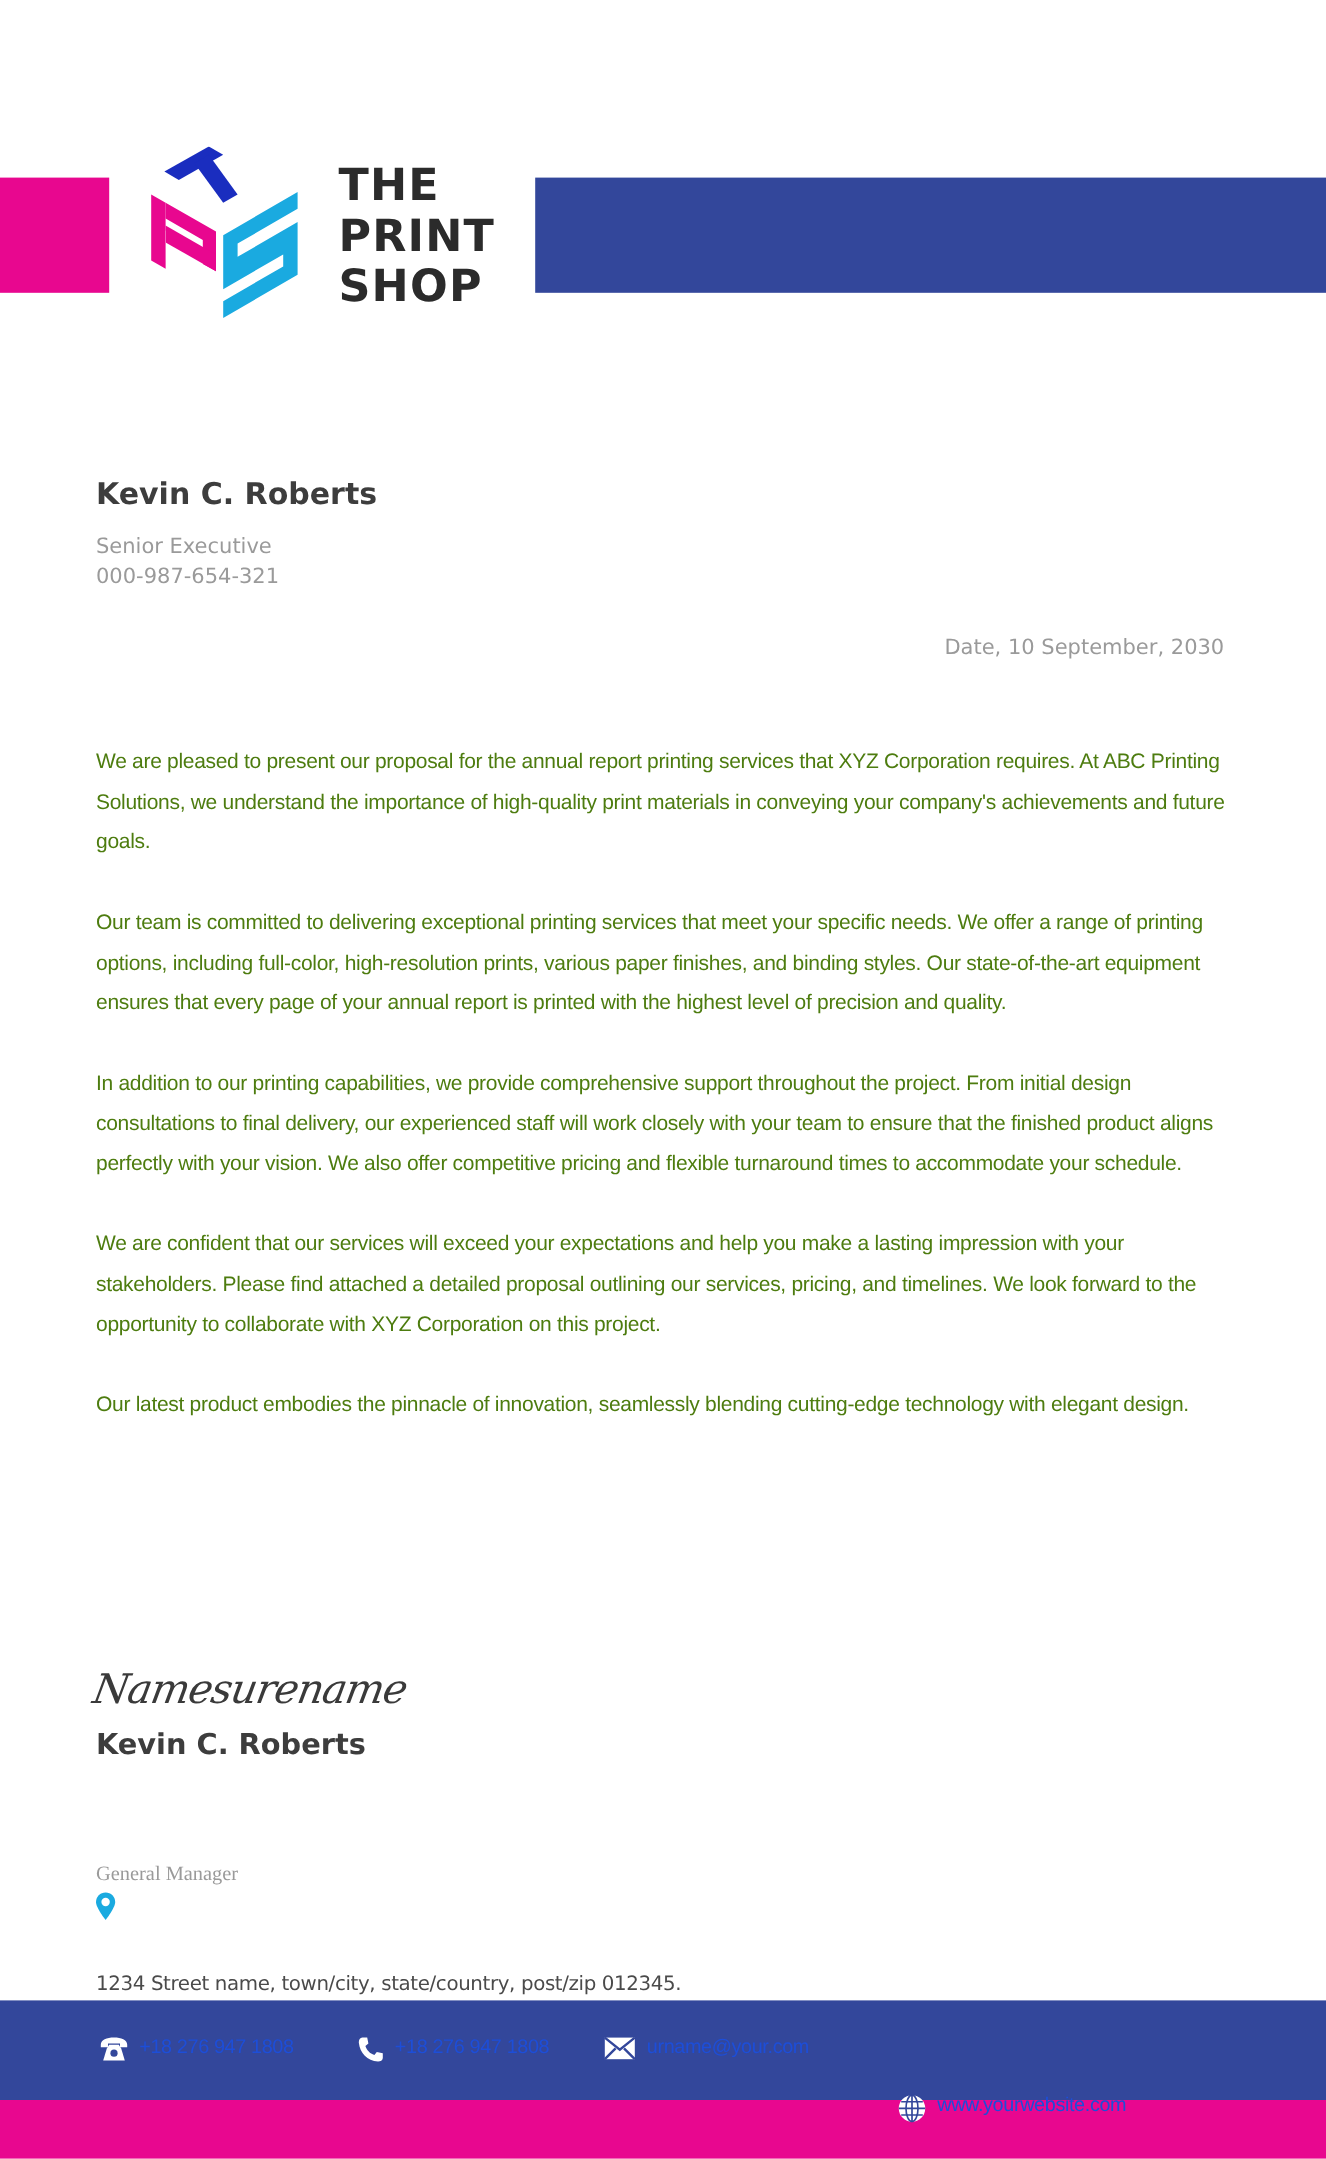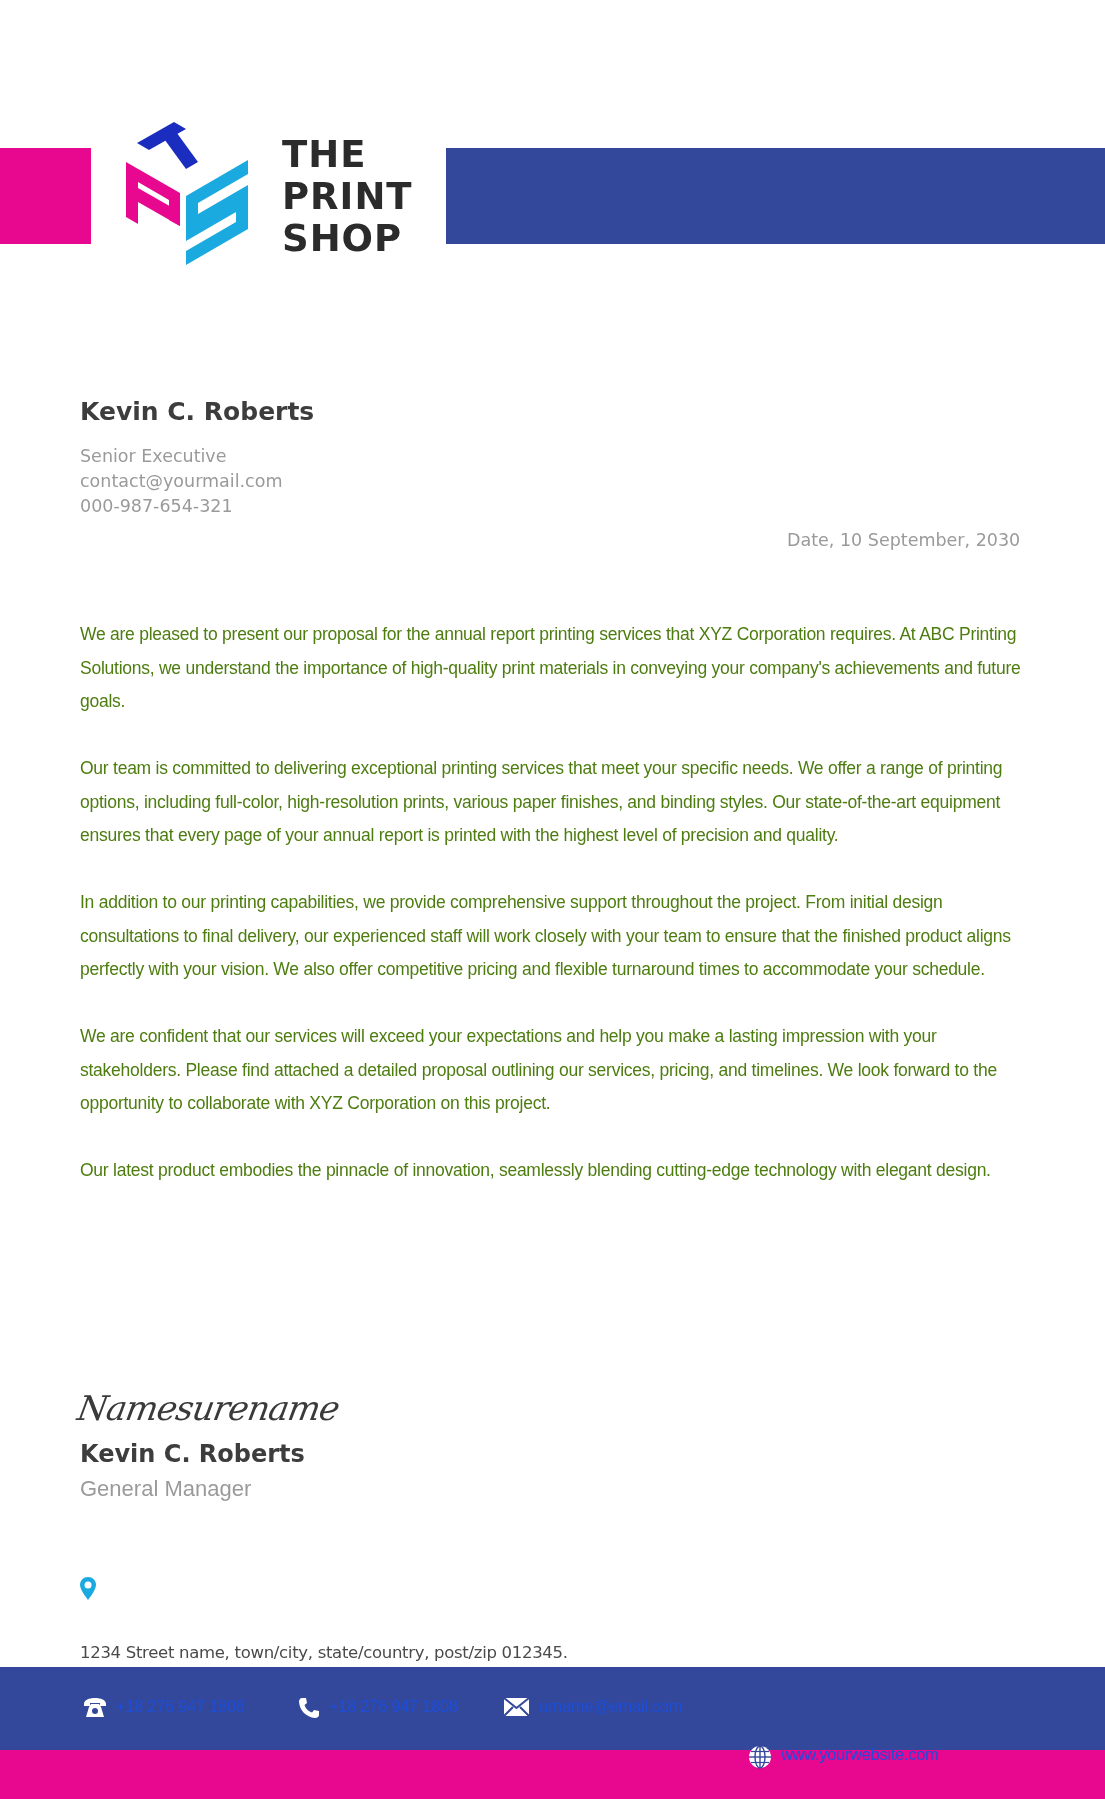--- a/index.html
+++ b/index.html
@@ -11,21 +11,21 @@
   .logo-mark { left: 124px; top: 122px; width: 134px; height: 150px; }
   .logo-text { left: 282px; top: 134px; font-family: "DejaVu Sans", sans-serif; font-weight: bold; font-size: 37px; line-height: 42px; color: #2b2b2b; letter-spacing: 1px; }
   .logo-text div { display: block; }
   .sender-name { left: 80px; top: 397px; font-family: "DejaVu Sans", sans-serif; font-size: 25px; font-weight: 600; color: #3d3d3d; }
   .sender-info { left: 80px; top: 444px; font-family: "DejaVu Sans", sans-serif; font-size: 17.5px; line-height: 25px; color: #9a9a9a; }
   .date { left: 787px; top: 530px; font-family: "DejaVu Sans", sans-serif; font-size: 17.5px; color: #9a9a9a; }
   .body-text { left: 80px; top: 618px; width: 960px; font-family: Liberation Sans, sans-serif; font-size: 17.5px; line-height: 33.5px; color: #4d7c0f; letter-spacing: -0.25px; }
   .body-text p { margin-bottom: 33.5px; }
   .signature { left: 78px; top: 1388px; font-family: "DejaVu Serif", serif; font-style: italic; font-size: 34px; color: #3a3a3a; letter-spacing: -1px; transform: skewX(-10deg); }
   .signer-name { left: 80px; top: 1440px; font-family: "DejaVu Sans", sans-serif; font-weight: bold; font-size: 24px; color: #3d3d3d; }
-  .signer-title { left: 80px; top: 1476px; font-family: Liberation Sans, sans-serif; font-size: 22px; color: #9a9a9a; }
+  .signer-title { left: 80px; top: 1552px; font-family: Liberation Serif, serif; font-size: 17px; color: #9a9a9a; }
   .pin { left: 79px; top: 1576px; width: 18px; height: 25px; }
   .address { left: 80px; top: 1615px; font-family: "DejaVu Sans", sans-serif; font-size: 16.5px; color: #4a4a4a; letter-spacing: -0.3px; margin-top: 28px; }
   .footer-blue { left: 0; top: 1667px; width: 1105px; height: 83px; background: #33479B; }
   .footer-pink { left: 0; top: 1750px; width: 1105px; height: 49px; background: #E8078F; }
   .f-item { position: absolute; top: 1697px; height: 26px; display: flex; color: #1d4ed8; font-family: Liberation Sans, sans-serif; font-size: 16.5px; letter-spacing: -0.3px; }
   .f-item svg { margin-right: 9px; flex: none; }
 </style>
 </head>
 <body>
 
@@ -49,21 +49,20 @@
 
 <div class="abs logo-text">
   <div>THE</div>
   <div>PRINT</div>
   <div>SHOP</div>
 </div>
 
 <div class="abs sender-name">Kevin C. Roberts</div>
 <div class="abs sender-info">
   <div>Senior Executive</div>
-  <div>contact@yourmail.com</div>
   <div>000-987-654-321</div>
 </div>
 
 <div class="abs date">Date, 10 September, 2030</div>
 
 <div class="abs body-text">
   <p>We are pleased to present our proposal for the annual report printing services that XYZ Corporation requires. At ABC Printing Solutions, we understand the importance of high-quality print materials in conveying your company's achievements and future goals.</p>
   <p>Our team is committed to delivering exceptional printing services that meet your specific needs. We offer a range of printing options, including full-color, high-resolution prints, various paper finishes, and binding styles. Our state-of-the-art equipment ensures that every page of your annual report is printed with the highest level of precision and quality.</p>
   <p>In addition to our printing capabilities, we provide comprehensive support throughout the project. From initial design consultations to final delivery, our experienced staff will work closely with your team to ensure that the finished product aligns perfectly with your vision. We also offer competitive pricing and flexible turnaround times to accommodate your schedule.</p>
   <p>We are confident that our services will exceed your expectations and help you make a lasting impression with your stakeholders. Please find attached a detailed proposal outlining our services, pricing, and timelines. We look forward to the opportunity to collaborate with XYZ Corporation on this project.</p>
@@ -100,21 +99,21 @@
   </svg>
   <span>+18 276 947 1808</span>
 </div>
 
 <div class="f-item" style="left:503px;">
   <svg width="27" height="20" viewBox="0 0 27 20">
     <rect x="1" y="1" width="25" height="18" fill="#fff"></rect>
     <path d="M1 1 L13.5 11 L26 1" fill="none" stroke="#33479B" stroke-width="2"></path>
     <path d="M1 19 L10 10 M26 19 L17 10" stroke="#33479B" stroke-width="2"></path>
   </svg>
-  <span>urname@email.com</span>
+  <span>urname@your.com</span>
 </div>
 
 <div class="f-item" style="left:748px;margin-top:48px;">
   <svg width="24" height="24" viewBox="0 0 24 24">
     <circle cx="12" cy="12" r="11" fill="#fff"></circle>
     <ellipse cx="12" cy="12" rx="5" ry="11" fill="none" stroke="#33479B" stroke-width="1.4"></ellipse>
     <line x1="12" y1="1" x2="12" y2="23" stroke="#33479B" stroke-width="1.4"></line>
     <line x1="1" y1="12" x2="23" y2="12" stroke="#33479B" stroke-width="1.4"></line>
     <line x1="3" y1="6.5" x2="21" y2="6.5" stroke="#33479B" stroke-width="1.2"></line>
     <line x1="3" y1="17.5" x2="21" y2="17.5" stroke="#33479B" stroke-width="1.2"></line>

